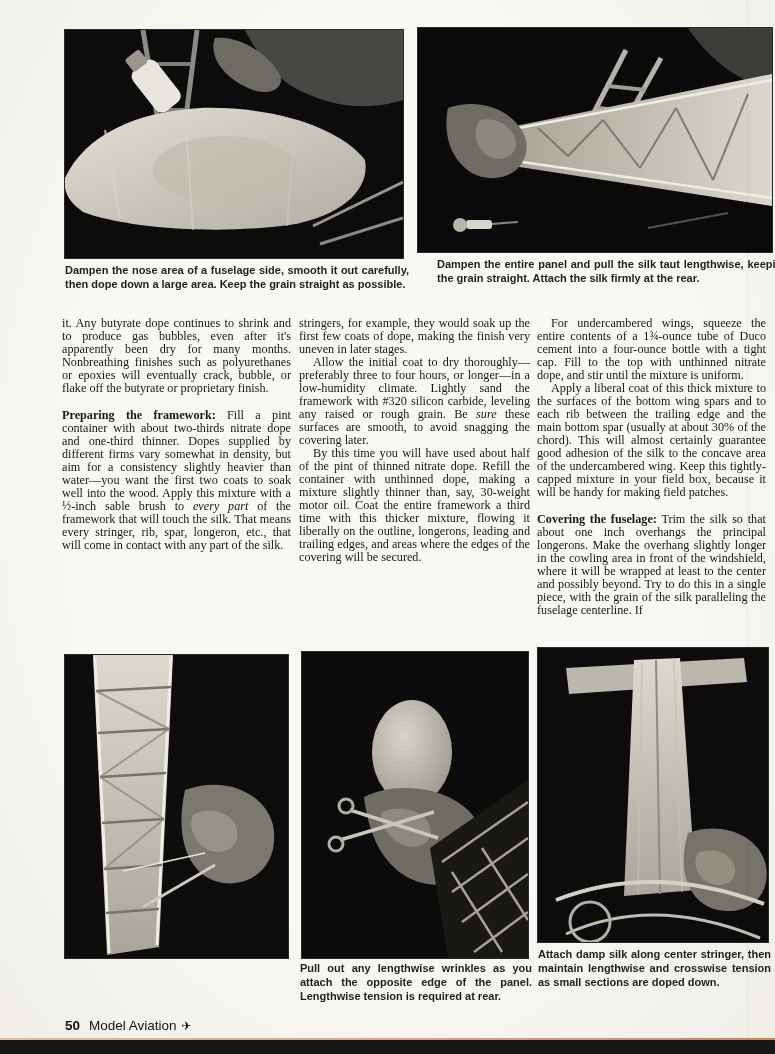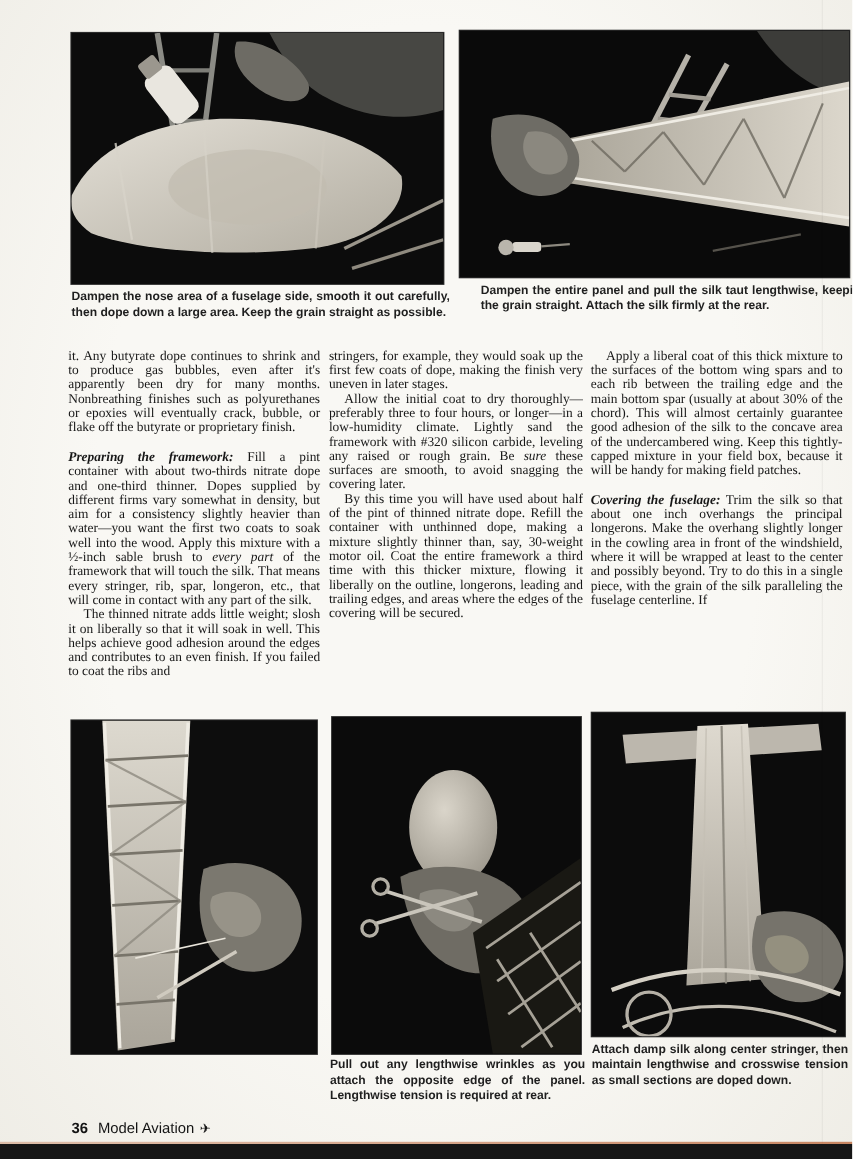--- a/index.html
+++ b/index.html
@@ -30,21 +30,21 @@
   .bodycol{
     position:absolute;top:317px;font-size:12.2px;line-height:13px;
     text-align:justify;color:#171717;
   }
   .col1{left:62px;width:229px;}
   .col2{left:299px;width:231px;}
   .col3{left:537px;width:229px;}
   .bodycol p{margin:0;padding:0;}
   .bodycol p.indent{text-indent:14px;}
   .bodycol p.space{margin-top:14px;}
-  .bodycol span.b{font-weight:bold;font-style:italic;}
+  .bodycol span.b{font-weight:bold;}
   .bodycol span.i{font-style:italic;}
   
   .footer{
     position:absolute;left:65px;top:1018px;color:#141414;
     font-family:"Liberation Sans", sans-serif;font-size:13.5px;
   }
   .footer .num{font-weight:bold;margin-right:9px;}
   .footer .plane{font-size:12px;margin-left:5px;}
   
   .bottom-accent{position:absolute;left:0;top:1038px;width:775px;height:2px;
@@ -132,28 +132,28 @@
       <line x1="230" y1="200" x2="310" y2="185" stroke="#55524b" stroke-width="2"></line>
     </svg>
   </div>
 
   <div class="caption cap-tl">Dampen the nose area of a fuselage side, smooth it out carefully, then dope down a large area. Keep the grain straight as possible.</div>
   <div class="caption cap-tr">Dampen the entire panel and pull the silk taut lengthwise, keeping the grain straight. Attach the silk firmly at the rear.</div>
 
   <div class="bodycol col1">
       <p><span>it. Any butyrate dope continues to shrink and to produce gas bubbles, even after it's apparently been dry for many months. Nonbreathing finishes such as polyurethanes or epoxies will eventually crack, bubble, or flake off the butyrate or proprietary finish.</span></p>
       <p class="space"><span class="b">Preparing the framework:</span><span> Fill a pint container with about two-thirds nitrate dope and one-third thinner. Dopes supplied by different firms vary somewhat in density, but aim for a consistency slightly heavier than water—you want the first two coats to soak well into the wood. Apply this mixture with a ½-inch sable brush to </span><span class="i">every part</span><span> of the framework that will touch the silk. That means every stringer, rib, spar, longeron, etc., that will come in contact with any part of the silk.</span></p>
-      <p class="indent"><span>The thinned nitrate adds little weight; slosh it on liberally so that it will soak in well. This helps achieve good adhesion around the edges and contributes to an even finish. If you failed to coat the ribs and</span></p>
     </div>
   <div class="bodycol col2">
       <p><span>stringers, for example, they would soak up the first few coats of dope, making the finish very uneven in later stages.</span></p>
       <p class="indent"><span>Allow the initial coat to dry thoroughly—preferably three to four hours, or longer—in a low-humidity climate. Lightly sand the framework with #320 silicon carbide, leveling any raised or rough grain. Be </span><span class="i">sure</span><span> these surfaces are smooth, to avoid snagging the covering later.</span></p>
       <p class="indent"><span>By this time you will have used about half of the pint of thinned nitrate dope. Refill the container with unthinned dope, making a mixture slightly thinner than, say, 30-weight motor oil. Coat the entire framework a third time with this thicker mixture, flowing it liberally on the outline, longerons, leading and trailing edges, and areas where the edges of the covering will be secured.</span></p>
     </div>
   <div class="bodycol col3">
+      <p class="indent"><span>For undercambered wings, squeeze the entire contents of a 1¾-ounce tube of Duco cement into a four-ounce bottle with a tight cap. Fill to the top with unthinned nitrate dope, and stir until the mixture is uniform.</span></p>
       <p class="indent"><span>Apply a liberal coat of this thick mixture to the surfaces of the bottom wing spars and to each rib between the trailing edge and the main bottom spar (usually at about 30% of the chord). This will almost certainly guarantee good adhesion of the silk to the concave area of the undercambered wing. Keep this tightly-capped mixture in your field box, because it will be handy for making field patches.</span></p>
       <p class="space"><span class="b">Covering the fuselage:</span><span> Trim the silk so that about one inch overhangs the principal longerons. Make the overhang slightly longer in the cowling area in front of the windshield, where it will be wrapped at least to the center and possibly beyond. Try to do this in a single piece, with the grain of the silk paralleling the fuselage centerline. If</span></p>
     </div>
 
   <div class="photo ph-bl">
     <svg viewBox="0 0 223 303" preserveAspectRatio="none">
       <defs>
         <linearGradient id="gBL" x1="0" y1="0" x2="0" y2="1">
           <stop offset="0" stop-color="#ddd9cf"></stop>
             <stop offset="1" stop-color="#aaa59a"></stop>
@@ -242,20 +242,20 @@
       <path d="M18,252 Q 115,214 226,256" fill="none" stroke="#d5d0c5" stroke-width="4"></path>
       <path d="M28,286 Q 115,246 222,290" fill="none" stroke="#c2bdb2" stroke-width="3"></path>
       <circle cx="52" cy="274" r="20" fill="none" stroke="#b5b0a6" stroke-width="3"></circle>
     </svg>
   </div>
 
   <div class="caption cap-bm">Pull out any lengthwise wrinkles as you attach the opposite edge of the panel. Lengthwise tension is required at rear.</div>
   <div class="caption cap-br">Attach damp silk along center stringer, then maintain lengthwise and crosswise tension as small sections are doped down.</div>
 
   <div class="footer">
-    <span class="num">36</span><span>Model Aviation</span><span class="plane">✈</span>
+    <span class="num">50</span><span>Model Aviation</span><span class="plane">✈</span>
   </div>
 
   <div class="crease"></div>
   <div class="bottom-accent"></div>
   <div class="bottom-bar"></div>
 
 </div>
 
 </body></html>

